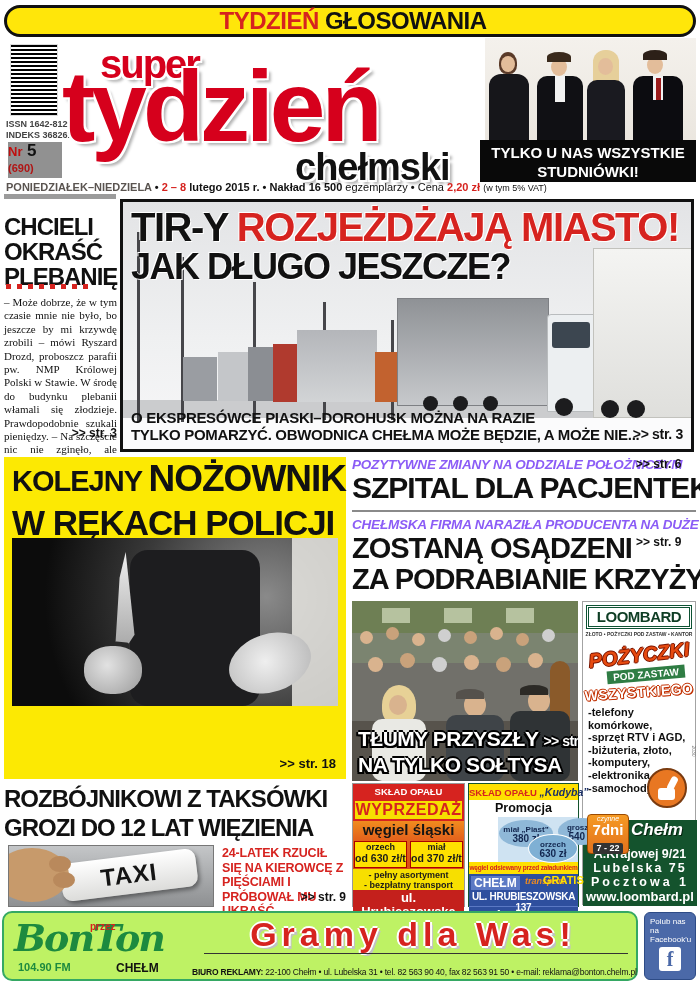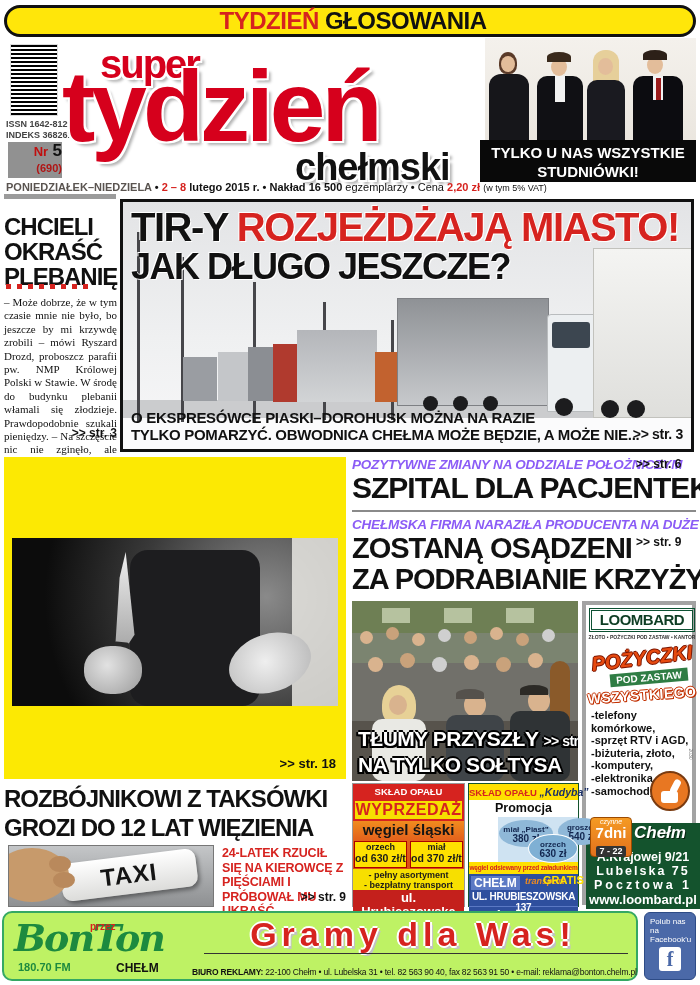--- a/index.html
+++ b/index.html
@@ -9,21 +9,21 @@
   
   #top-banner{left:4px;top:5px;width:692px;height:32px;background:#ffe60a;
     border:3px solid #111;border-radius:16px;box-sizing:border-box;
     display:flex;align-items:center;justify-content:center;
     font-weight:bold;font-size:24px;letter-spacing:-0.5px;white-space:nowrap;}
   #top-banner .red{color:#d6231f;}
   
   #barcode{left:10px;top:44px;width:46px;height:70px;
     background:repeating-linear-gradient(180deg,#000 0 2px,#fff 2px 4px);border:1px solid #ddd;}
   .tinytxt{font-size:9px;font-weight:bold;color:#444;line-height:12px;}
-  #nr-box{left:8px;top:142px;width:54px;height:36px;background:#919191;text-align:right;line-height:17px;}
+  #nr-box{left:8px;top:142px;width:54px;height:36px;background:#919191;text-align:left;line-height:17px;}
   #nr-box .nr{color:#c00f0f;font-weight:bold;font-size:13px;}
   #nr-box .num{color:#111;font-weight:bold;font-size:17px;}
   #nr-box .sub{color:#b01515;font-weight:bold;font-size:11px;display:block;}
   .logo-shadow{text-shadow:-2px -2px 0 #fff,2px -2px 0 #fff,-2px 2px 0 #fff,2px 2px 0 #fff,4px 4px 3px rgba(0,0,0,.3);}
   #logo-super{left:100px;top:42px;font-size:40px;font-weight:bold;color:#d6001c;letter-spacing:-2px;}
   #logo-main{left:62px;top:56px;font-size:100px;font-weight:bold;color:#d6001c;letter-spacing:-4px;line-height:100px;}
   #logo-sub{left:295px;top:146px;font-size:38px;font-weight:bold;color:#111;letter-spacing:-1px;}
   #mast-photo{left:485px;top:38px;width:211px;height:142px;background:linear-gradient(180deg,#f4f1ec,#e7e2da);overflow:hidden;}
   .head-sk{position:absolute;border-radius:50%;background:#e3bd9a;}
   #promo-band{left:480px;top:140px;width:216px;height:42px;background:#090909;color:#fff;
@@ -74,21 +74,21 @@
     background:linear-gradient(180deg,#6e7f54 0 32px,#7b8470 32px 62px,#71706a 62px 120px,#57534c 120px 180px);}
   .pic{position:absolute;width:28px;height:15px;background:#cfd8b8;opacity:.75;top:7px;}
   .hd{position:absolute;width:13px;height:13px;border-radius:50%;background:#d9b38e;}
   .hd2{background:#c9a27b;} .hdg{background:#cfcfcf;}
   .fig{position:absolute;border-radius:10px;}
   #crowd-ov{position:absolute;left:6px;bottom:4px;color:#fff;font-weight:bold;font-size:21px;line-height:24px;
     letter-spacing:-0.5px;white-space:nowrap;
     text-shadow:-2px 0 #000,2px 0 #000,0 -2px #000,0 2px #000,2px 2px #000,-2px 2px #000;}
   #crowd-ov .sm{font-size:14px;}
   
-  #loombard{left:582px;top:601px;width:114px;height:304px;background:#fff;border:4px solid #a3a3a3;box-sizing:border-box;}
+  #loombard{left:582px;top:601px;width:114px;height:304px;background:#fff;border:1px solid #a3a3a3;box-sizing:border-box;}
   #lb-logo{position:absolute;left:3px;top:3px;width:106px;height:24px;border:3px double #0d5233;box-sizing:border-box;
     text-align:center;font-weight:bold;font-size:15px;line-height:17px;color:#0e3d24;letter-spacing:-0.5px;}
   #lb-tag{position:absolute;left:0;top:29px;width:112px;text-align:center;font-size:5px;font-weight:bold;color:#333;}
   #lb-p1{position:absolute;left:2px;top:42px;width:108px;text-align:center;transform:rotate(-7deg);
     font-size:20px;font-weight:bold;font-style:italic;color:#e64a10;
     text-shadow:-1px 0 #7a1500,1px 0 #7a1500,0 1px #7a1500,0 -1px #7a1500;}
   #lb-p2{position:absolute;left:24px;top:66px;transform:rotate(-5deg);background:#2f7d44;color:#fff;
     font-size:10px;font-weight:bold;padding:1px 6px;}
   #lb-p3{position:absolute;left:0px;top:82px;width:112px;text-align:center;transform:rotate(-4deg);
     font-size:14px;font-weight:bold;color:#fff;letter-spacing:.5px;
@@ -268,20 +268,24 @@
       <span class="l2">JAK DŁUGO JESZCZE?</span>
     </div>
     <div id="tir-caption">
       <span>O EKSPRESÓWCE PIASKI–DOROHUSK MOŻNA NA RAZIE</span><br>
       <span>TYLKO POMARZYĆ. OBWODNICA CHEŁMA MOŻE BĘDZIE, A MOŻE NIE...</span>
       <span class="pref">&gt;&gt; str. 3</span>
     </div>
   </div>
 
   <div id="nozownik" class="abs">
+    <div id="noz-title">
+      <span class="w1">KOLEJNY </span><span class="w2">NOŻOWNIK</span>
+      <span class="l2">W RĘKACH POLICJI</span>
+    </div>
     <div id="noz-photo">
       <div class="abs" style="left:118px;top:12px;width:130px;height:156px;background:#1d1d1f;border-radius:18px;"></div>
       <div class="abs" style="left:280px;top:0;width:46px;height:168px;background:#e8e6e2;opacity:.85;"></div>
       <div class="abs" style="left:96px;top:14px;width:34px;height:92px;background:linear-gradient(180deg,#f0f0f0,#ababab);clip-path:polygon(52% 0%,78% 90%,60% 100%,22% 100%,34% 28%);"></div>
       <div class="abs" style="left:100px;top:104px;width:16px;height:30px;background:#2a2a2a;border-radius:3px;transform:rotate(6deg);"></div>
       <div class="abs" style="left:72px;top:108px;width:58px;height:48px;background:radial-gradient(circle at 40% 40%,#e2e2e2,#9a9a9a);border-radius:46%;"></div>
       <div class="abs" style="left:216px;top:96px;width:84px;height:58px;background:radial-gradient(circle at 45% 45%,#efefef,#b5b5b5);border-radius:50%;transform:rotate(-18deg);"></div>
     </div>
     <div id="noz-ref" class="pref">&gt;&gt; str. 18</div>
   </div>
@@ -425,21 +429,21 @@
       <span class="tl">transport</span>
       <span class="tv">GRATIS</span>
       <span class="addr">UL. HRUBIESZOWSKA 137</span>
     </div>
     <div id="kd6">tel. 888 444 993</div>
   </div>
 
   <div id="footer-frame" class="abs">
     <div id="bt-brand">BonTon</div>
     <div id="bt-radio">przez</div>
-    <div id="bt-freq">180.70 FM</div>
+    <div id="bt-freq">104.90 FM</div>
     <div id="bt-city">CHEŁM</div>
     <div id="slogan">Gramy dla Was!</div>
     <div id="foot-rule"></div>
     <div class="foot-line" style="top:54px;font-size:8.5px;letter-spacing:-0.2px;">
       <b>BIURO REKLAMY: </b><span>22-100 Chełm • ul. Lubelska 31 • tel. 82 563 90 40, fax 82 563 91 50 • e-mail: reklama@bonton.chelm.pl</span>
     </div>
   </div>
   <div id="fb-box" class="abs">
     <span>Polub nas na Facebook'u</span>
     <div id="fb-f">f</div>

